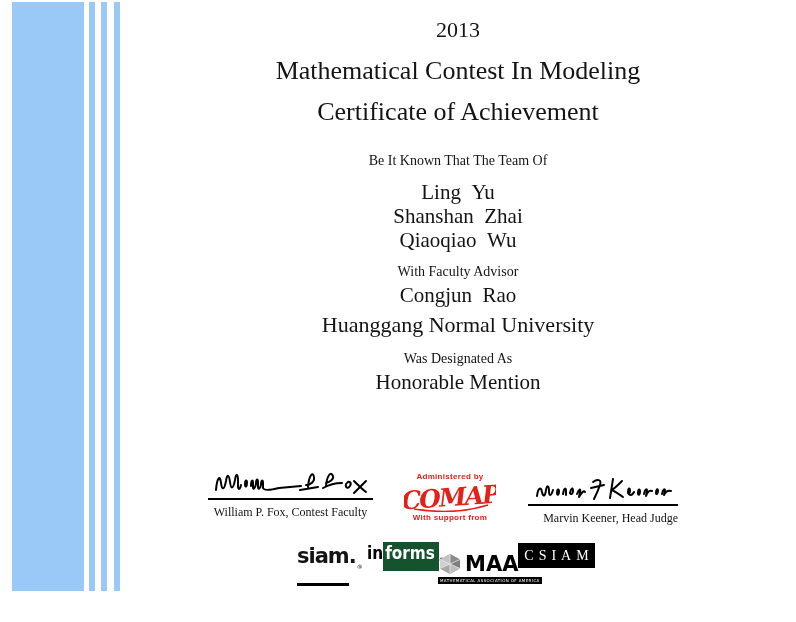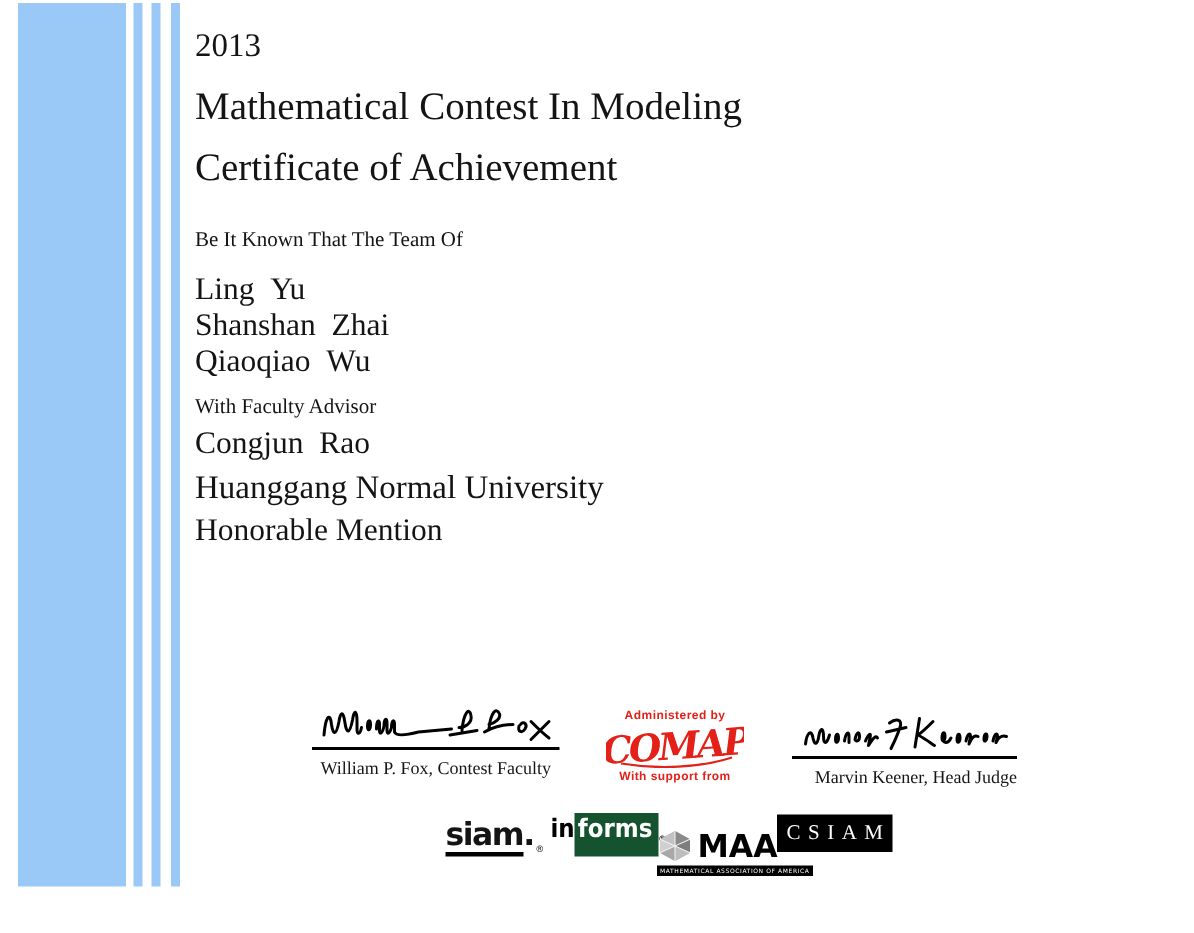--- a/index.html
+++ b/index.html
@@ -11,21 +11,21 @@
     font-family:"Liberation Serif", serif;
   }
   
   .bar { position:absolute; top:2px; height:589px; background:var(--bar-color); }
   .bar-wide { left:12px; width:72px; }
   .bar-s1 { left:89px;  width:6px; }
   .bar-s2 { left:101px; width:6px; }
   .bar-s3 { left:114px; width:6px; }
 
   
-  .content { position:absolute; left:130px; top:0; width:620px; }
+  .content { position:absolute; left:148px; top:0; width:620px; text-align:center; }
   .year          { font-size:22px; padding-top:17px; }
   .title-main    { font-size:26px; margin-top:13px; }
   .title-sub     { font-size:26px; margin-top:11px; }
   .known         { font-size:14px; margin-top:26px; }
   .members       { margin-top:11px; }
   .member        { font-size:21px; line-height:24px; }
   .advisor-label { font-size:14px; margin-top:12px; }
   .advisor-name  { font-size:21px; margin-top:3px; }
   .of-label      { font-size:13px; margin-top:17px; }
   .institution   { font-size:22px; margin-top:4px; }
@@ -45,21 +45,21 @@
   .comap-block { position:absolute; left:272px; width:96px; top:10px; text-align:center;
                  font-family:"Liberation Sans", sans-serif; color:var(--accent-red); }
   .comap-small { font-size:8px; font-weight:bold; letter-spacing:0.3px; }
   .comap-logo { display:block; margin:1px auto; }
 
   
   .logo-row { position:absolute; left:130px; top:540px; width:620px; height:42px;
               font-family:"DejaVu Sans", sans-serif; }
   .logo { position:absolute; white-space:nowrap; }
   .logo-siam { left:167px; top:4px; }
-  .siam-text { font-weight:bold; font-size:21px; letter-spacing:-1px; border-bottom:3px solid #000; padding-bottom:0px; }
+  .siam-text { font-weight:bold; font-size:21px; letter-spacing:-1px; border-bottom:3px solid #000; padding-bottom:15px; }
   .siam-dot  { font-weight:bold; font-size:21px; }
   .reg { font-size:6px; vertical-align:bottom; }
   .logo-informs { left:237px; top:3px; font-weight:bold; font-size:17px; font-stretch:condensed; }
   .informs-in { color:#000; }
   .informs-box { background:#14532d; color:#fff; padding:1px 4px 8px 2px; }
   .logo-maa { left:308px; top:12px; text-align:center; }
   .maa-top { display:flex; align-items:center; gap:3px; }
   .maa-text { font-weight:bold; font-size:21px; letter-spacing:0px; color:#000; }
   .maa-caption { background:#000; color:#fff; font-size:4px; letter-spacing:0.4px; padding:1px 2px; margin-top:1px; }
   .logo-csiam { left:388px; top:3px; }
@@ -86,20 +86,21 @@
     <div class="member">Ling&nbsp;&nbsp;Yu</div>
     <div class="member">Shanshan&nbsp;&nbsp;Zhai</div>
     <div class="member">Qiaoqiao&nbsp;&nbsp;Wu</div>
   </div>
 
   <div class="advisor-label">With Faculty Advisor</div>
   <div class="advisor-name">Congjun&nbsp;&nbsp;Rao</div>
 
   <div class="institution">Huanggang Normal University</div>
 
+  <div class="designated">Was Designated As</div>
   <div class="designation">Honorable Mention</div>
 </div>
 
 <div class="sig-row">
 
   <div class="sig-block sig-fox">
     <svg class="sig-art" width="160" height="38" viewBox="0 0 160 38">
       <g fill="none" stroke="#000" stroke-width="2" stroke-linecap="round" stroke-linejoin="round">
         <path d="M5,28 C6,16 9,12 10,21 C11,28 13,29 15,19 C16,12 18,12 19,20 C20,27 22,28 24,18 C25,11 27,11 27,19 L27,24 C27,28 29,28 30,23"></path>
         <path d="M34,22 C34,18 36,17 36,21 C36,25 34,26 34,22"></path>

